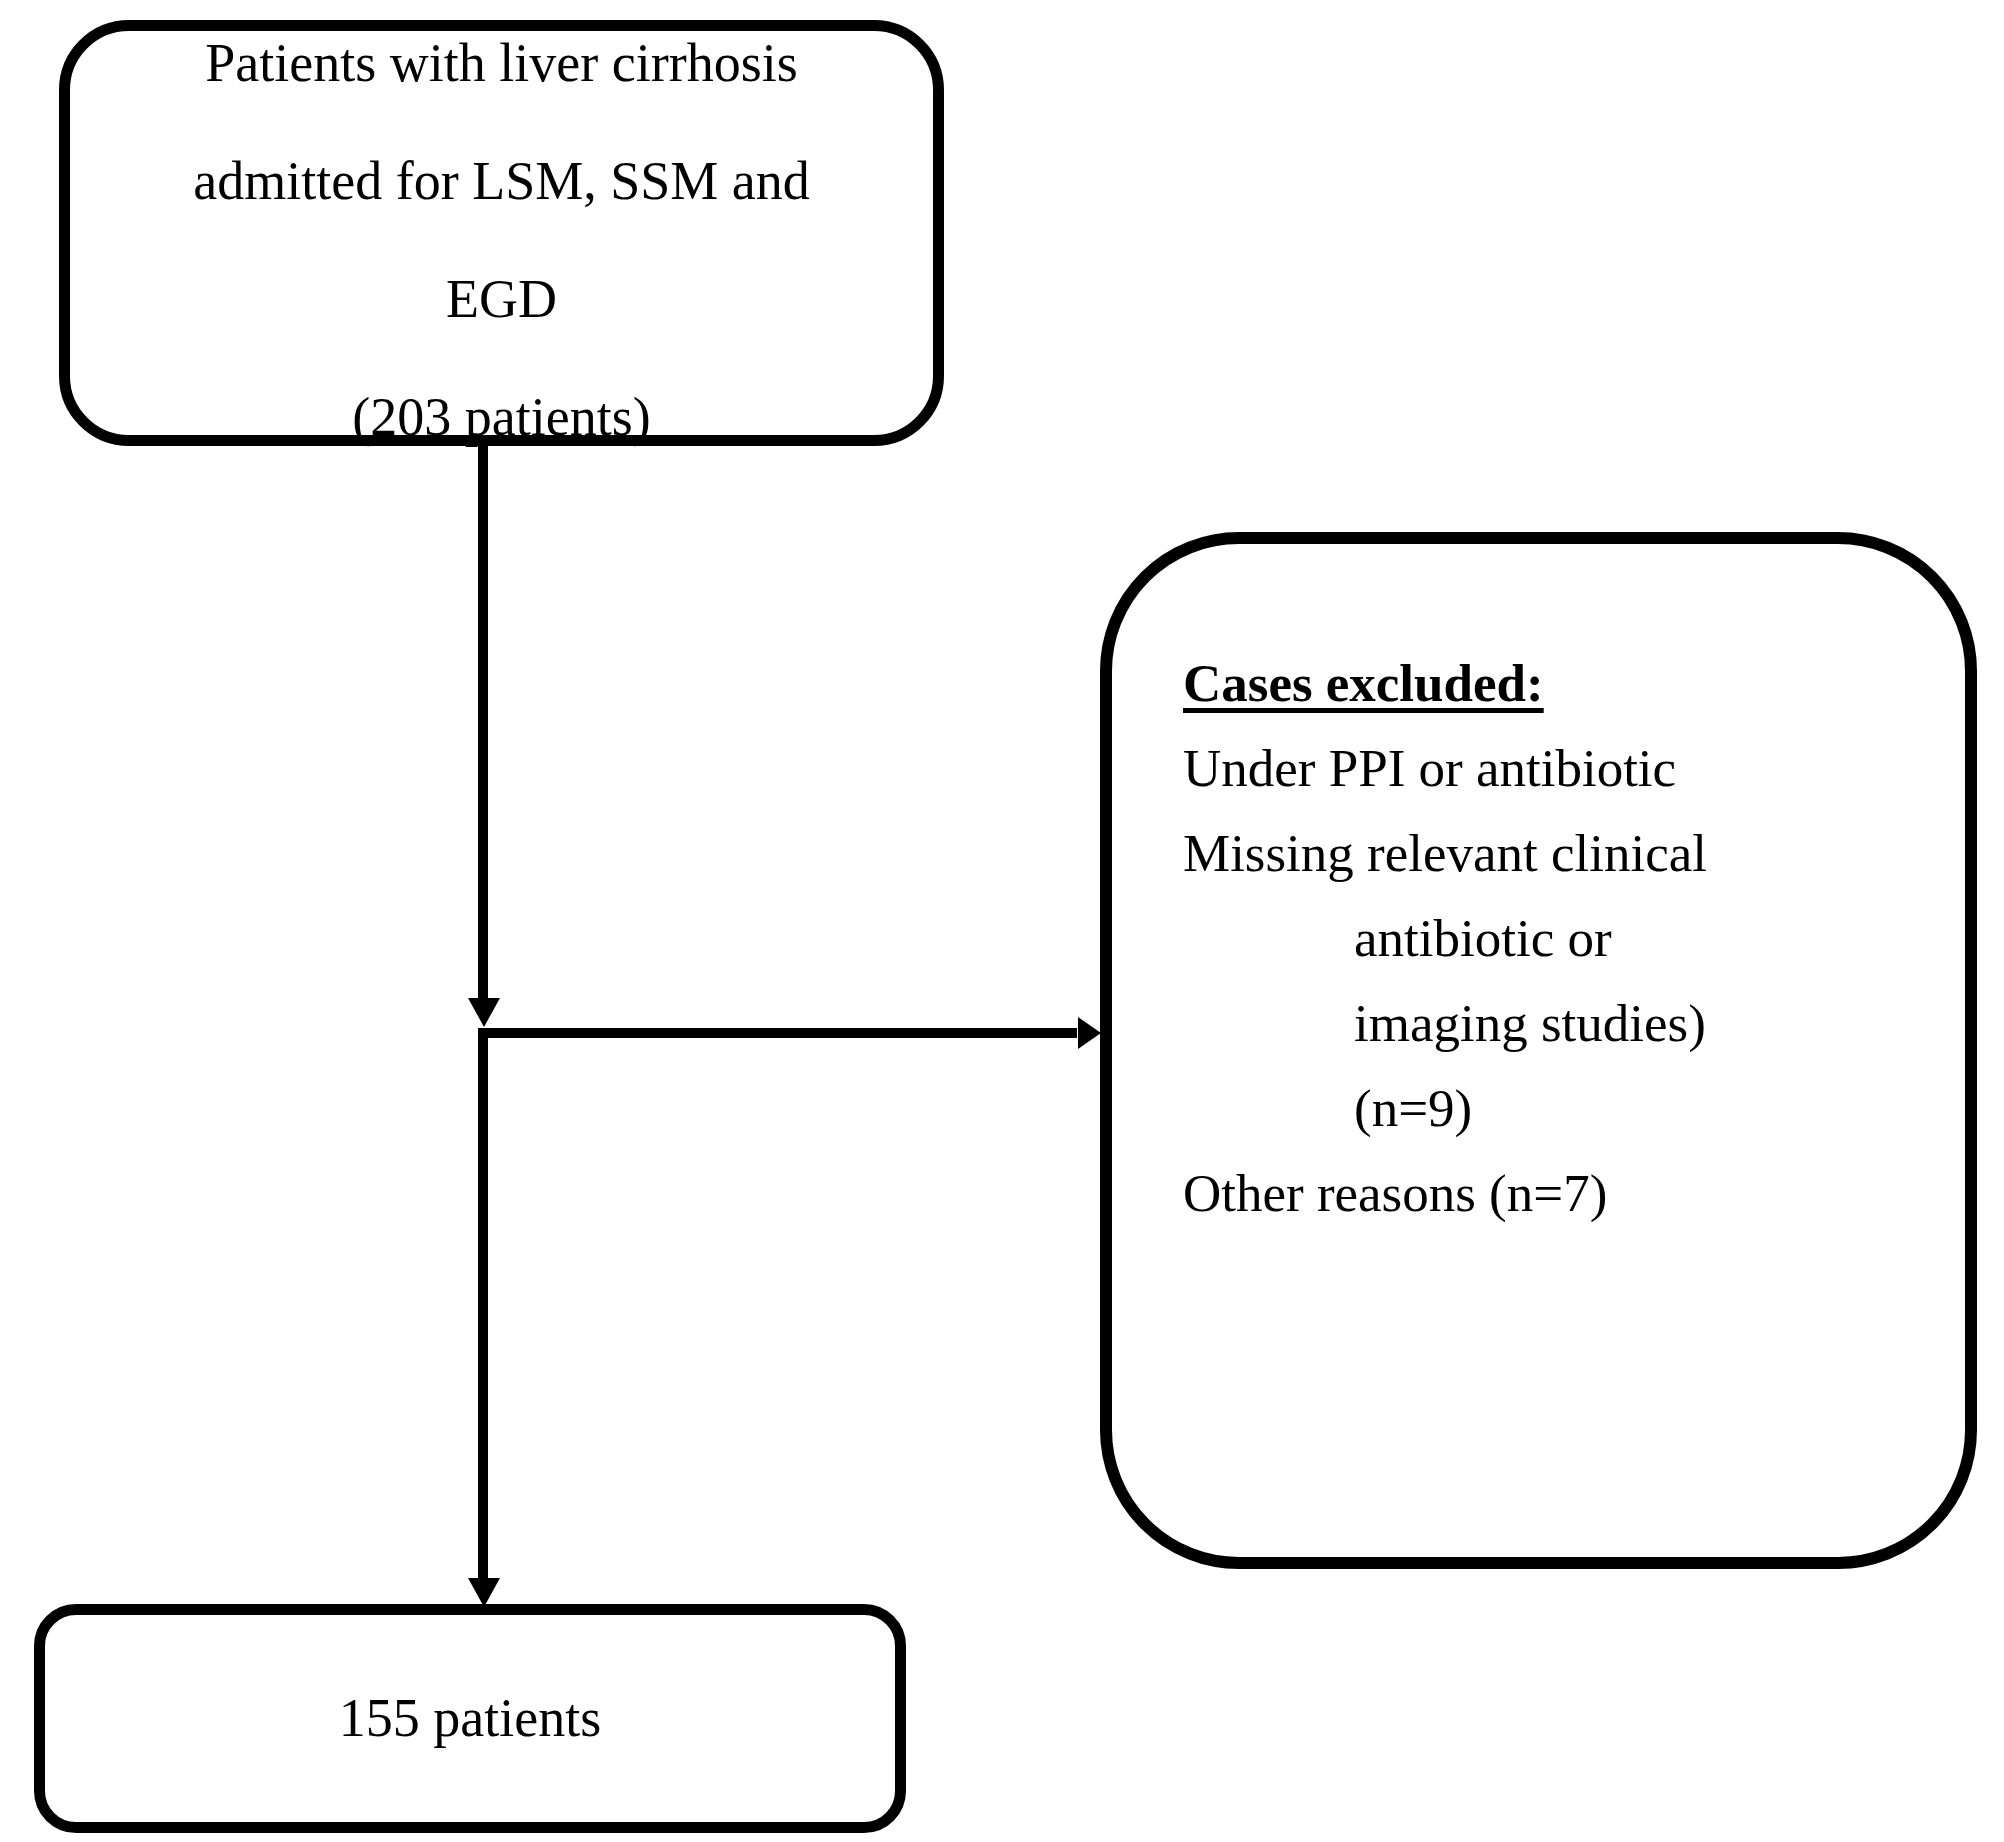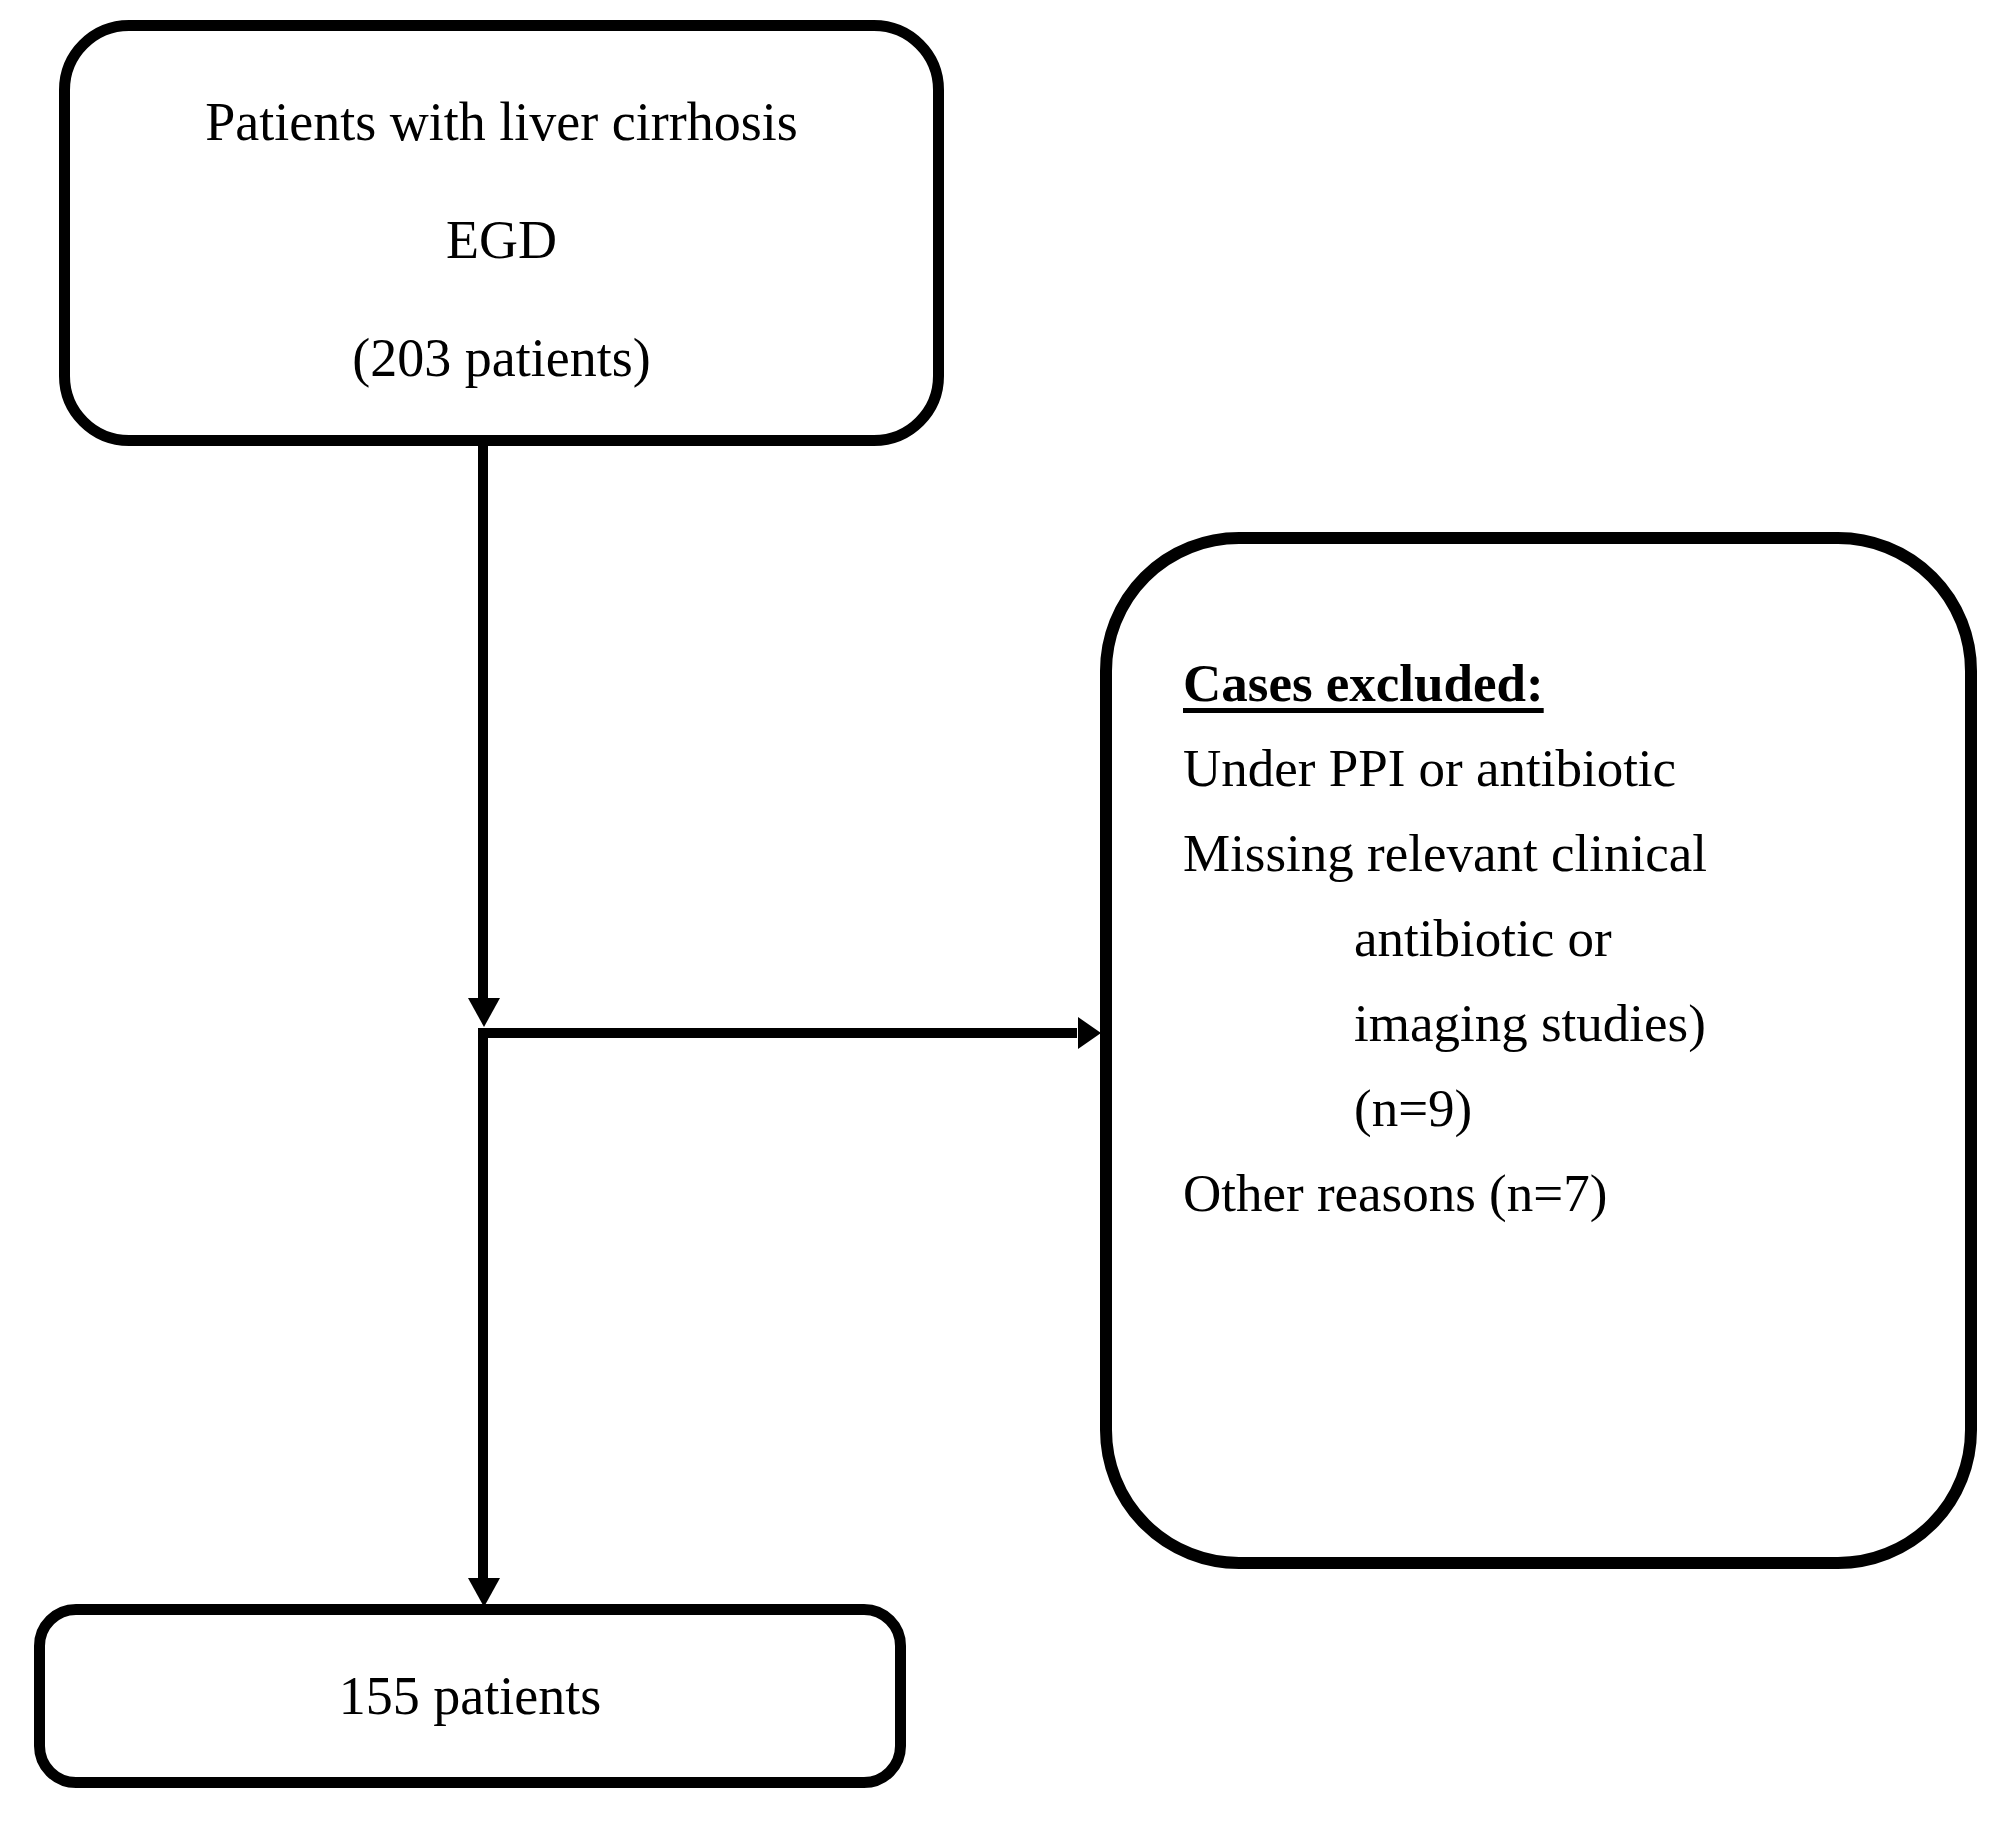--- a/index.html
+++ b/index.html
@@ -64,21 +64,21 @@
   .heading {
     font-weight: bold;
     text-decoration: underline;
     text-decoration-thickness: 5.3px;
     text-underline-offset: 7px;
   }
   .line.level-1 { }
   .line.level-2 { margin-left: 171px; }
   #bottom-box {
     left: 34px; top: 1604px;
-    width: 872px; height: 184px;
+    width: 872px; height: 229px;
     border-width: 11.2px;
     border-radius: 42px;
   }
   #bottom-box .box-content {
     width: 100%; height: 100%;
     display: flex;
     align-items: center;
     justify-content: center;
     text-align: center;
     font-size: 54px;
@@ -116,20 +116,21 @@
   #arrowhead-excluded { left: 1078px; top: 1017px; }
 </style>
 </head>
 <body>
 
 <div class="canvas">
 
   <div class="box" id="top-box">
     <div class="box-content">
         <div class="line level-0">Patients with liver cirrhosis</div>
+        <div class="line level-0">admitted for LSM, SSM and</div>
         <div class="line level-0">EGD</div>
         <div class="line level-0">(203 patients)</div>
       </div>
   </div>
 
   <div class="vline" id="arrow-upper-line"></div>
   <div class="arrowhead-down" id="arrowhead-junction"></div>
 
   <div class="hline" id="arrow-horizontal-line"></div>
   <div class="arrowhead-right" id="arrowhead-excluded"></div>

